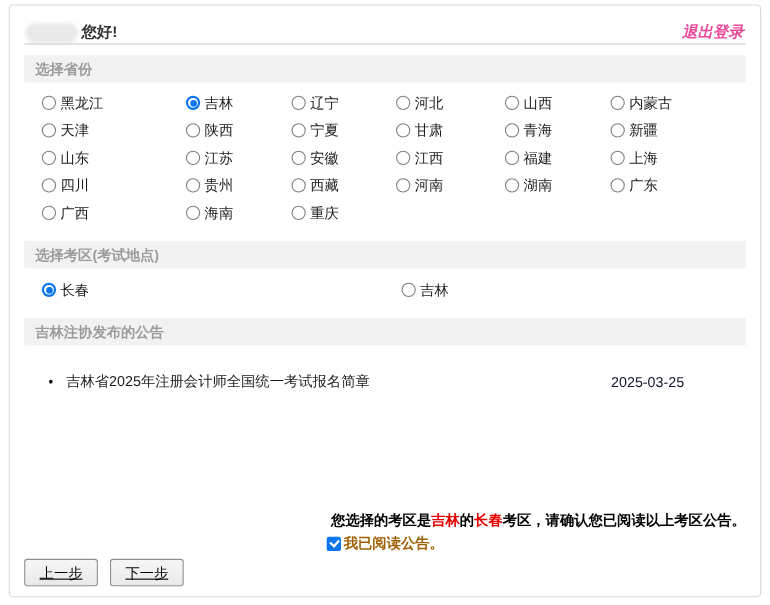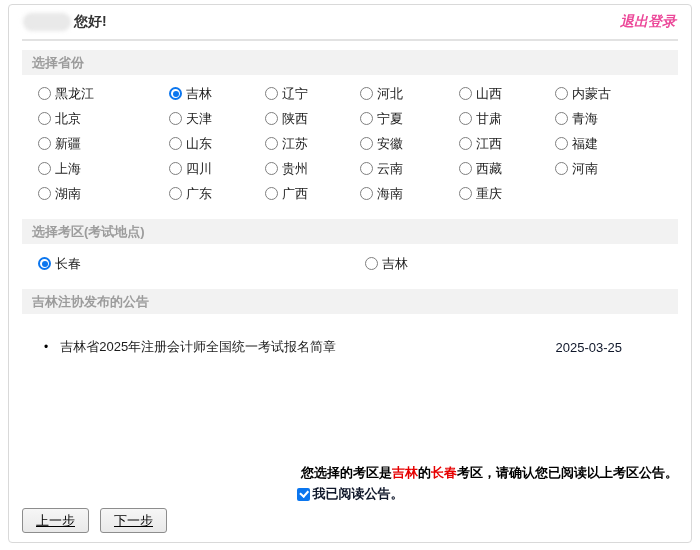--- a/index.html
+++ b/index.html
@@ -9,21 +9,21 @@
     -webkit-font-smoothing:antialiased;
   }
   .container{
     position:absolute;left:8px;top:4px;width:684px;height:539px;
     border:1px solid #d9d9d9;border-radius:4px;background:#fff;
     box-sizing:border-box;padding:0 13px;
     display:flex;flex-direction:column;
   }
   
   .topbar{
-    display:flex;justify-content:space-between;align-items:center;
+    display:flex;justify-content:space-between;align-items:flex-end;
     height:34px;font-size:14px;font-weight:bold;color:#333;flex:0 0 auto;
     border-bottom:2px solid #e2e2e2;padding:0 2px;
   }
   .greeting{display:flex;align-items:center;gap:4px;}
   .redacted{
     display:inline-block;width:46px;height:16px;border-radius:8px;
     background:#e9e9e9;filter:blur(1.5px);box-shadow:0 0 4px #ddd;
   }
   .logout{color:#ec4899;cursor:pointer;font-style:italic;}
   
@@ -59,21 +59,21 @@
   .ann-title{color:#1c1c1c;cursor:pointer;}
   .ann-date{margin-left:auto;margin-right:56px;color:#0f172a;font-size:13px;}
   .spacer{flex:1 1 auto;}
   
   .confirm-line{
     flex:0 0 auto;text-align:right;font-size:13px;font-weight:bold;color:#000;
   }
   .red{color:#e60000;}
   .check-row{
     flex:0 0 auto;display:flex;justify-content:center;align-items:center;
-    gap:3px;margin-top:3px;font-size:13px;font-weight:bold;color:#0f172a;
+    gap:3px;margin-top:3px;font-size:13px;font-weight:bold;color:#a16207;
   }
   .checkbox{
     width:13px;height:13px;background:#0b76ef;border-radius:2px;position:relative;
     flex:0 0 auto;cursor:pointer;
   }
   .checkbox::after{
     content:"";position:absolute;left:3px;top:2.5px;width:6px;height:3.5px;
     border-left:2px solid #fff;border-bottom:2px solid #fff;transform:rotate(-48deg);
   }
   .btn-row{
@@ -120,24 +120,20 @@
       <label class="opt">
     <span class="radio"></span>
     <span class="opt-label">山西</span>
   </label>
       <label class="opt">
     <span class="radio"></span>
     <span class="opt-label">内蒙古</span>
   </label>
       <label class="opt">
     <span class="radio"></span>
-    <span class="opt-label">北京</span>
-  </label>
-      <label class="opt">
-    <span class="radio"></span>
     <span class="opt-label">天津</span>
   </label>
       <label class="opt">
     <span class="radio"></span>
     <span class="opt-label">陕西</span>
   </label>
       <label class="opt">
     <span class="radio"></span>
     <span class="opt-label">宁夏</span>
   </label>
@@ -177,24 +173,20 @@
     <span class="radio"></span>
     <span class="opt-label">上海</span>
   </label>
       <label class="opt">
     <span class="radio"></span>
     <span class="opt-label">四川</span>
   </label>
       <label class="opt">
     <span class="radio"></span>
     <span class="opt-label">贵州</span>
-  </label>
-      <label class="opt">
-    <span class="radio"></span>
-    <span class="opt-label">云南</span>
   </label>
       <label class="opt">
     <span class="radio"></span>
     <span class="opt-label">西藏</span>
   </label>
       <label class="opt">
     <span class="radio"></span>
     <span class="opt-label">河南</span>
   </label>
       <label class="opt">

